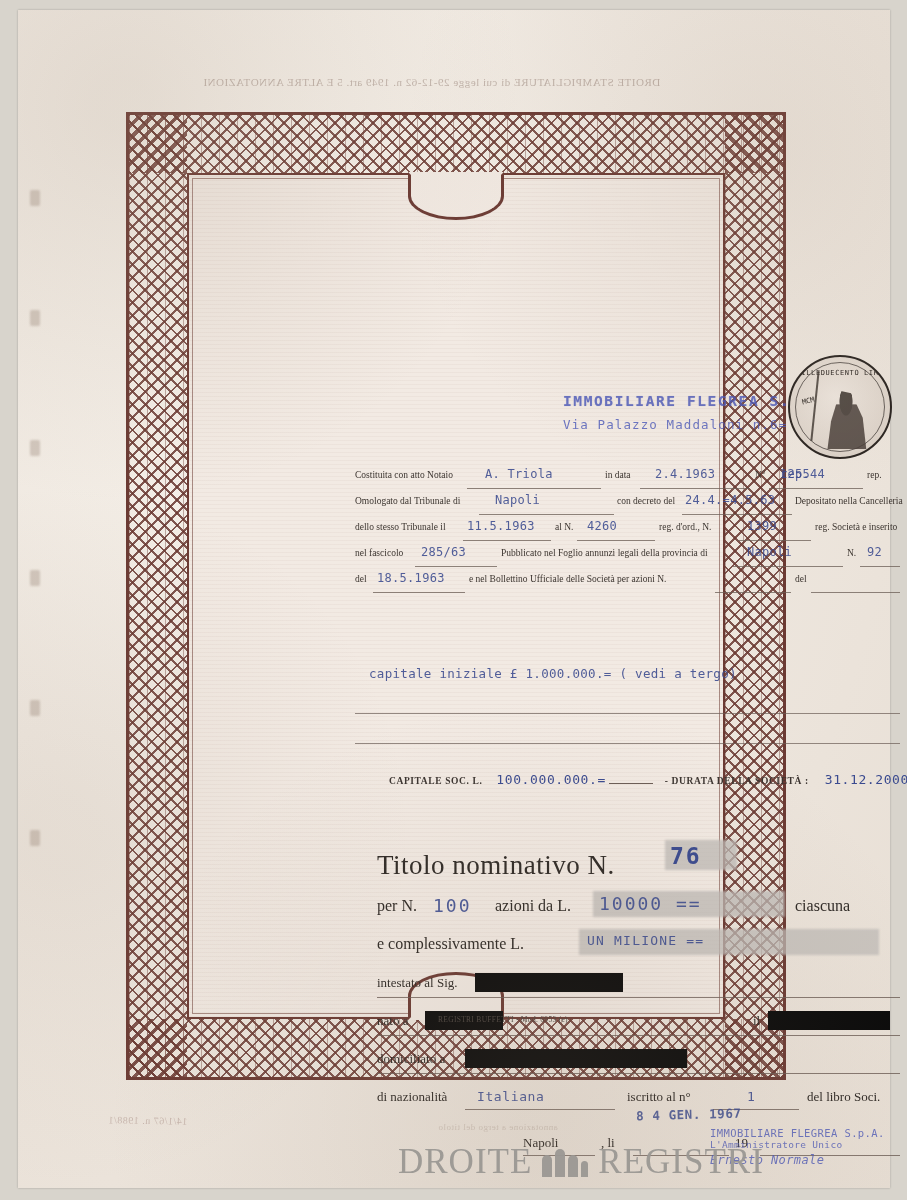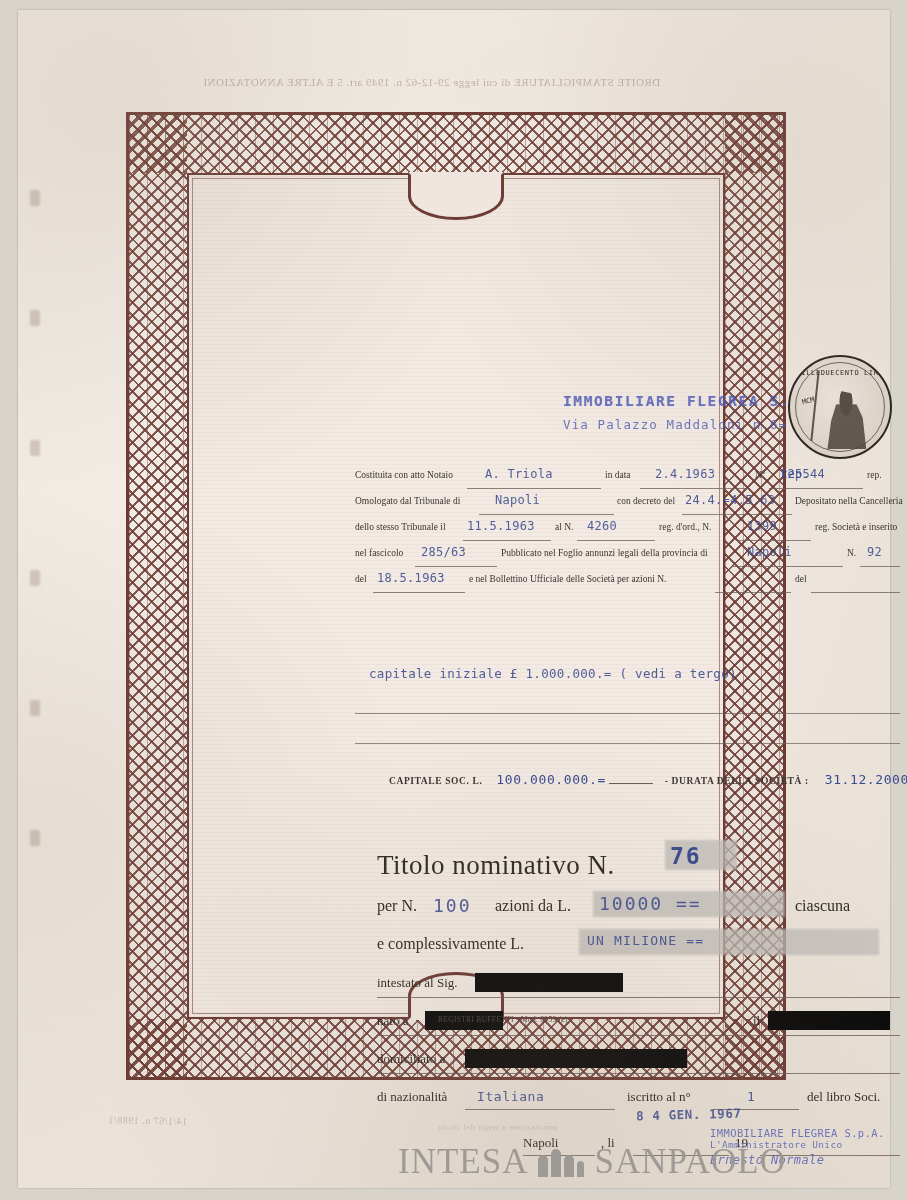--- a/index.html
+++ b/index.html
@@ -547,21 +547,21 @@
 
       </div>
     </div>
   </div>
 
   <div class="printer-credit">REGISTRI BUFFETTI - Mod. 6953   (e)</div>
 
 </div>
 
 <div id="watermark">
-  <span>INTESA</span>
+  <span>DROITE</span>
   <span class="mark">
       <i></i>
       <i></i>
       <i></i>
       <i></i>
     </span>
-  <span>SANPAOLO</span>
+  <span>REGISTRI</span>
 </div>
 
 </body></html>

